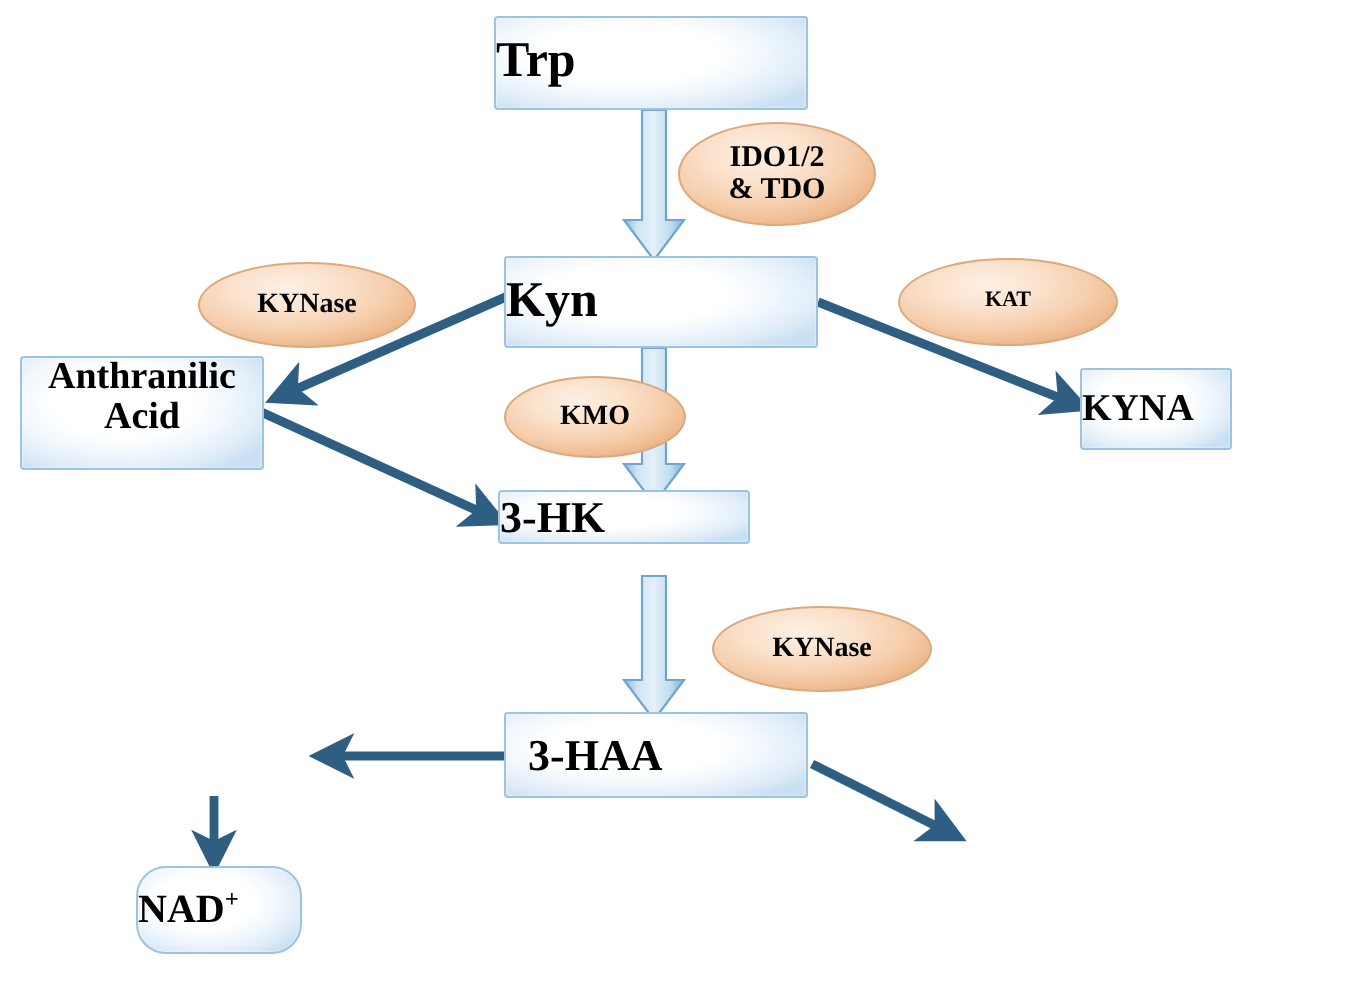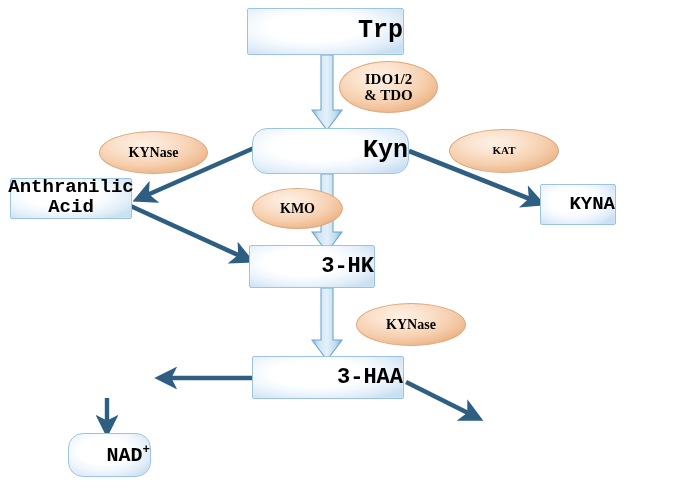--- a/index.html
+++ b/index.html
@@ -16,25 +16,25 @@
     height: 497px;
     background: #ffffff;
     overflow: hidden;
   }
   
   .node {
     position: absolute;
     box-sizing: border-box;
     display: flex;
     align-items: center;
-    justify-content: flex-end;
+    justify-content: flex-start;
     text-align: center;
     color: #000000;
     font-weight: bold;
-    font-family: Liberation Mono, monospace;
+    font-family: Liberation Serif, serif;
     border: 1px solid #9cc3e0;
     border-radius: 2px;
     background:
       radial-gradient(ellipse 70% 75% at 42% 40%, #ffffff 0%, #ffffff 42%, #f2f8fd 62%, #dfecf8 84%, #c9e0f2 100%);
     box-shadow: inset 0 0 1px #ffffff;
     line-height: 1.05;
     z-index: 5;
   }
   .node-label { display: block; }
   .sup { font-size: 0.62em; vertical-align: super; line-height: 0; }
@@ -118,34 +118,34 @@
 
     <line x1="107" y1="398" x2="107" y2="432" stroke="#2e5f82" stroke-width="4.4" marker-end="url(#ah)"></line>
 
     <line x1="406" y1="382" x2="478" y2="418" stroke="#2e5f82" stroke-width="4.6" marker-end="url(#ah)"></line>
   </svg>
 
   <div class="node" style="left:247px; top:8px; width:157px; height:47px; font-size:25px;">
     <span class="node-label">Trp</span>
   </div>
 
-  <div class="node" style="left:252px; top:128px; width:157px; height:46px; font-size:25px;border-radius:15px;">
+  <div class="node" style="left:252px; top:128px; width:157px; height:46px; font-size:25px;">
     <span class="node-label">Kyn</span>
   </div>
 
-  <div class="node" style="left:10px; top:178px; width:122px; height:41px; font-size:19px; flex-direction:column;">
+  <div class="node" style="left:10px; top:178px; width:122px; height:57px; font-size:19px; flex-direction:column;">
     <span class="node-label">Anthranilic</span>
     <span class="node-label">Acid</span>
   </div>
 
   <div class="node" style="left:540px; top:184px; width:76px; height:41px; font-size:19px;">
     <span class="node-label">KYNA</span>
   </div>
 
-  <div class="node" style="left:249px; top:245px; width:126px; height:43px; font-size:22px;">
+  <div class="node" style="left:249px; top:245px; width:126px; height:27px; font-size:22px;">
     <span class="node-label">3-HK</span>
   </div>
 
   <div class="node" style="left:252px; top:356px; width:152px; height:43px; font-size:22px;padding-left:11px;">
     <span class="node-label">3-HAA</span>
   </div>
 
 
   <div class="node" style="left:68px; top:433px; width:83px; height:44px; font-size:20px;border-radius:15px;">
     <span class="node-label"><span>NAD</span><span class="sup">+</span></span>

